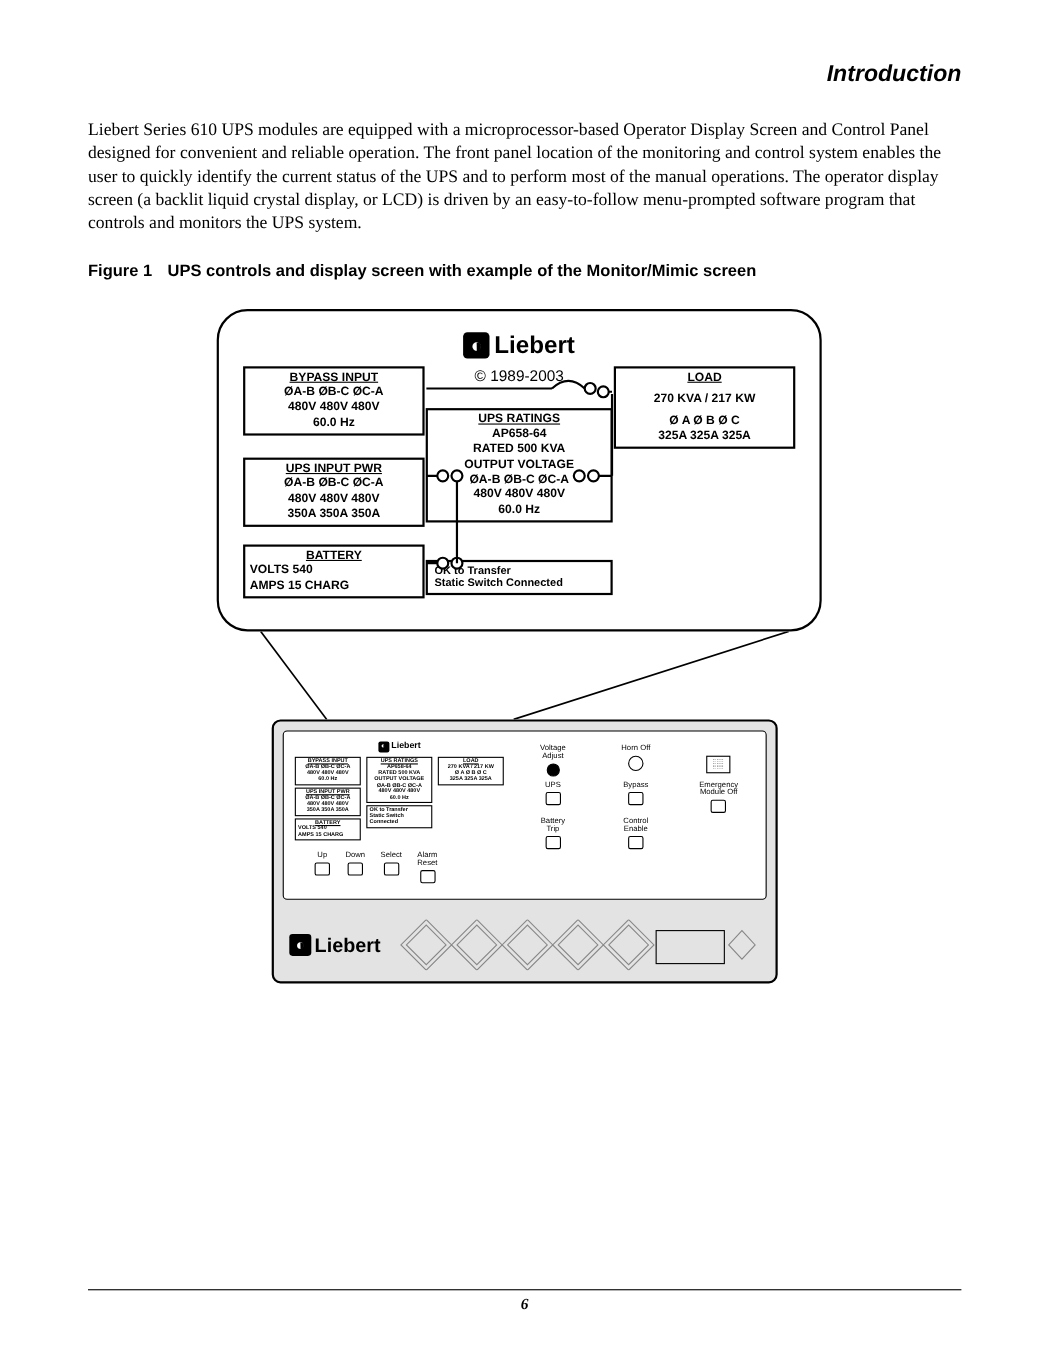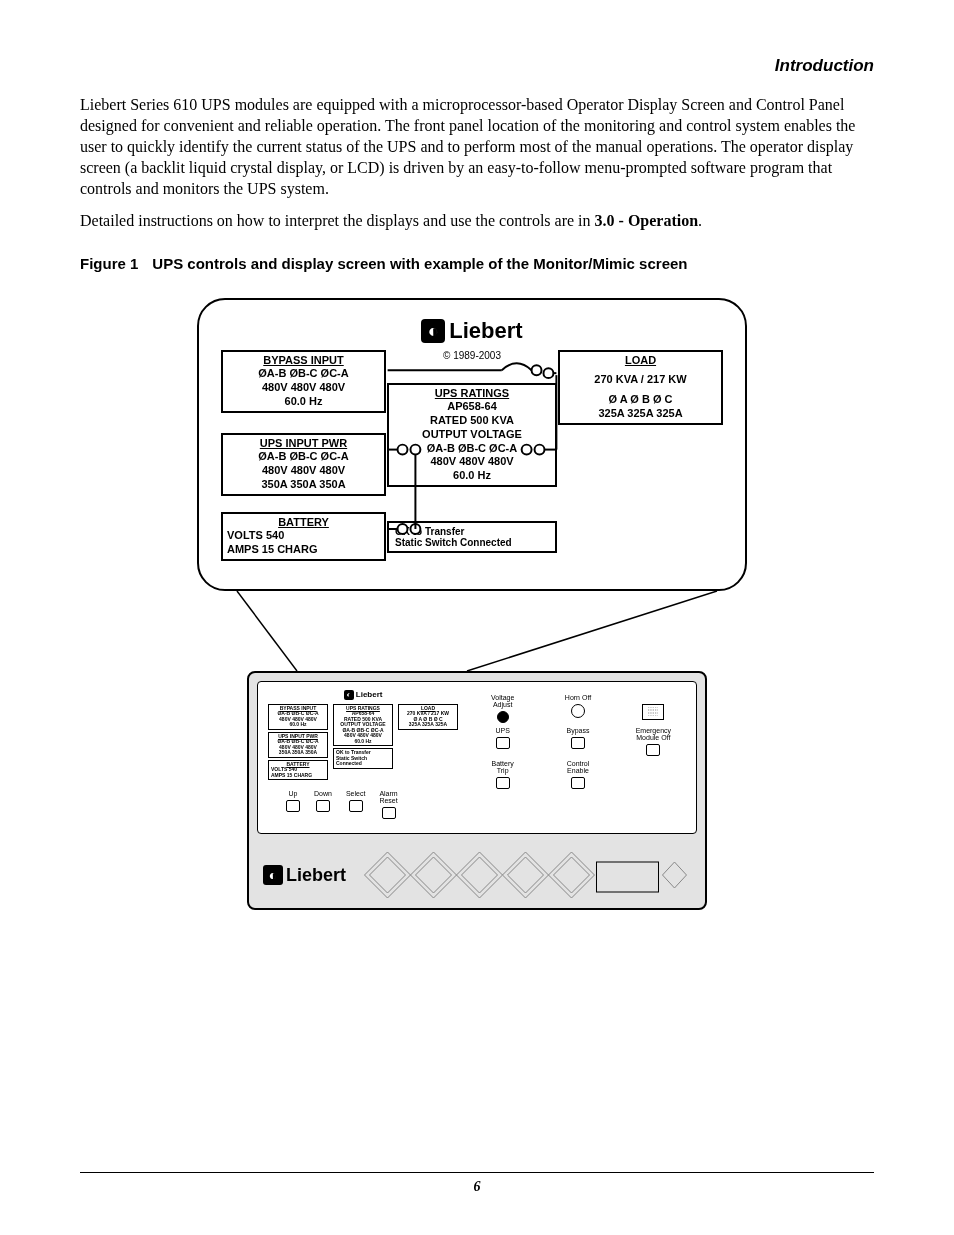--- a/index.html
+++ b/index.html
@@ -11,22 +11,22 @@
     color: #000;
     position: relative;
   }
   .page {
     padding: 56px 80px 40px 80px;
   }
   .running-head {
     text-align: right;
     font-style: italic;
     font-weight: bold;
-    font-size: 17px;
-    margin-bottom: 18px;
+    font-size: 21px;
+    margin-bottom: 28px;
     font-family: Arial, Helvetica, sans-serif;
   }
   .section-row {
     display: flex;
     gap: 22px;
     font-family: Arial, Helvetica, sans-serif;
     font-weight: bold;
     font-size: 17px;
     margin-bottom: 10px;
   }
@@ -93,21 +93,21 @@
   .box {
     border: 2px solid #000;
     padding: 2px 4px;
     margin-bottom: 6px;
     text-align: center;
     line-height: 1.25;
     background: #fff;
   }
   .box .title { text-decoration: underline; }
   .mid-col { width: 170px; }
-  .mid-copy { text-align:center; font-size:10px; font-weight: normal; margin-bottom: 22px; }
+  .mid-copy { text-align:center; font-size:14px; font-weight: normal; margin-bottom: 22px; }
   .status-box {
     border: 2px solid #000;
     padding: 3px 6px;
     font-size: 10px;
     text-align: left;
     font-weight: bold;
   }
   
   .conn-svg {
     position:absolute; left:0; top:0; width:100%; height:100%;
@@ -211,23 +211,20 @@
   }
 </style>
 </head>
 <body>
 
 <div class="page">
   <div class="running-head">Introduction</div>
 
 
   <p class="body-text">Liebert Series 610 UPS modules are equipped with a microprocessor-based Operator Display Screen and Control Panel designed for convenient and reliable operation. The front panel location of the monitoring and control system enables the user to quickly identify the current status of the UPS and to perform most of the manual operations. The operator display screen (a backlit liquid crystal display, or LCD) is driven by an easy-to-follow menu-prompted software program that controls and monitors the UPS system.</p>
-  <p class="body-text">
-    <span>Detailed instructions on how to interpret the displays and use the controls are in </span><b>3.0 - Operation</b><span>.</span>
-  </p>
 
   <div class="figure-label">
     <span class="num">Figure 1</span><span>UPS controls and display screen with example of the Monitor/Mimic screen</span>
   </div>
 
   <div class="figure-wrap">
 
     <div class="bubble">
       <div class="logo-row">
         <span class="liebert-logo">

